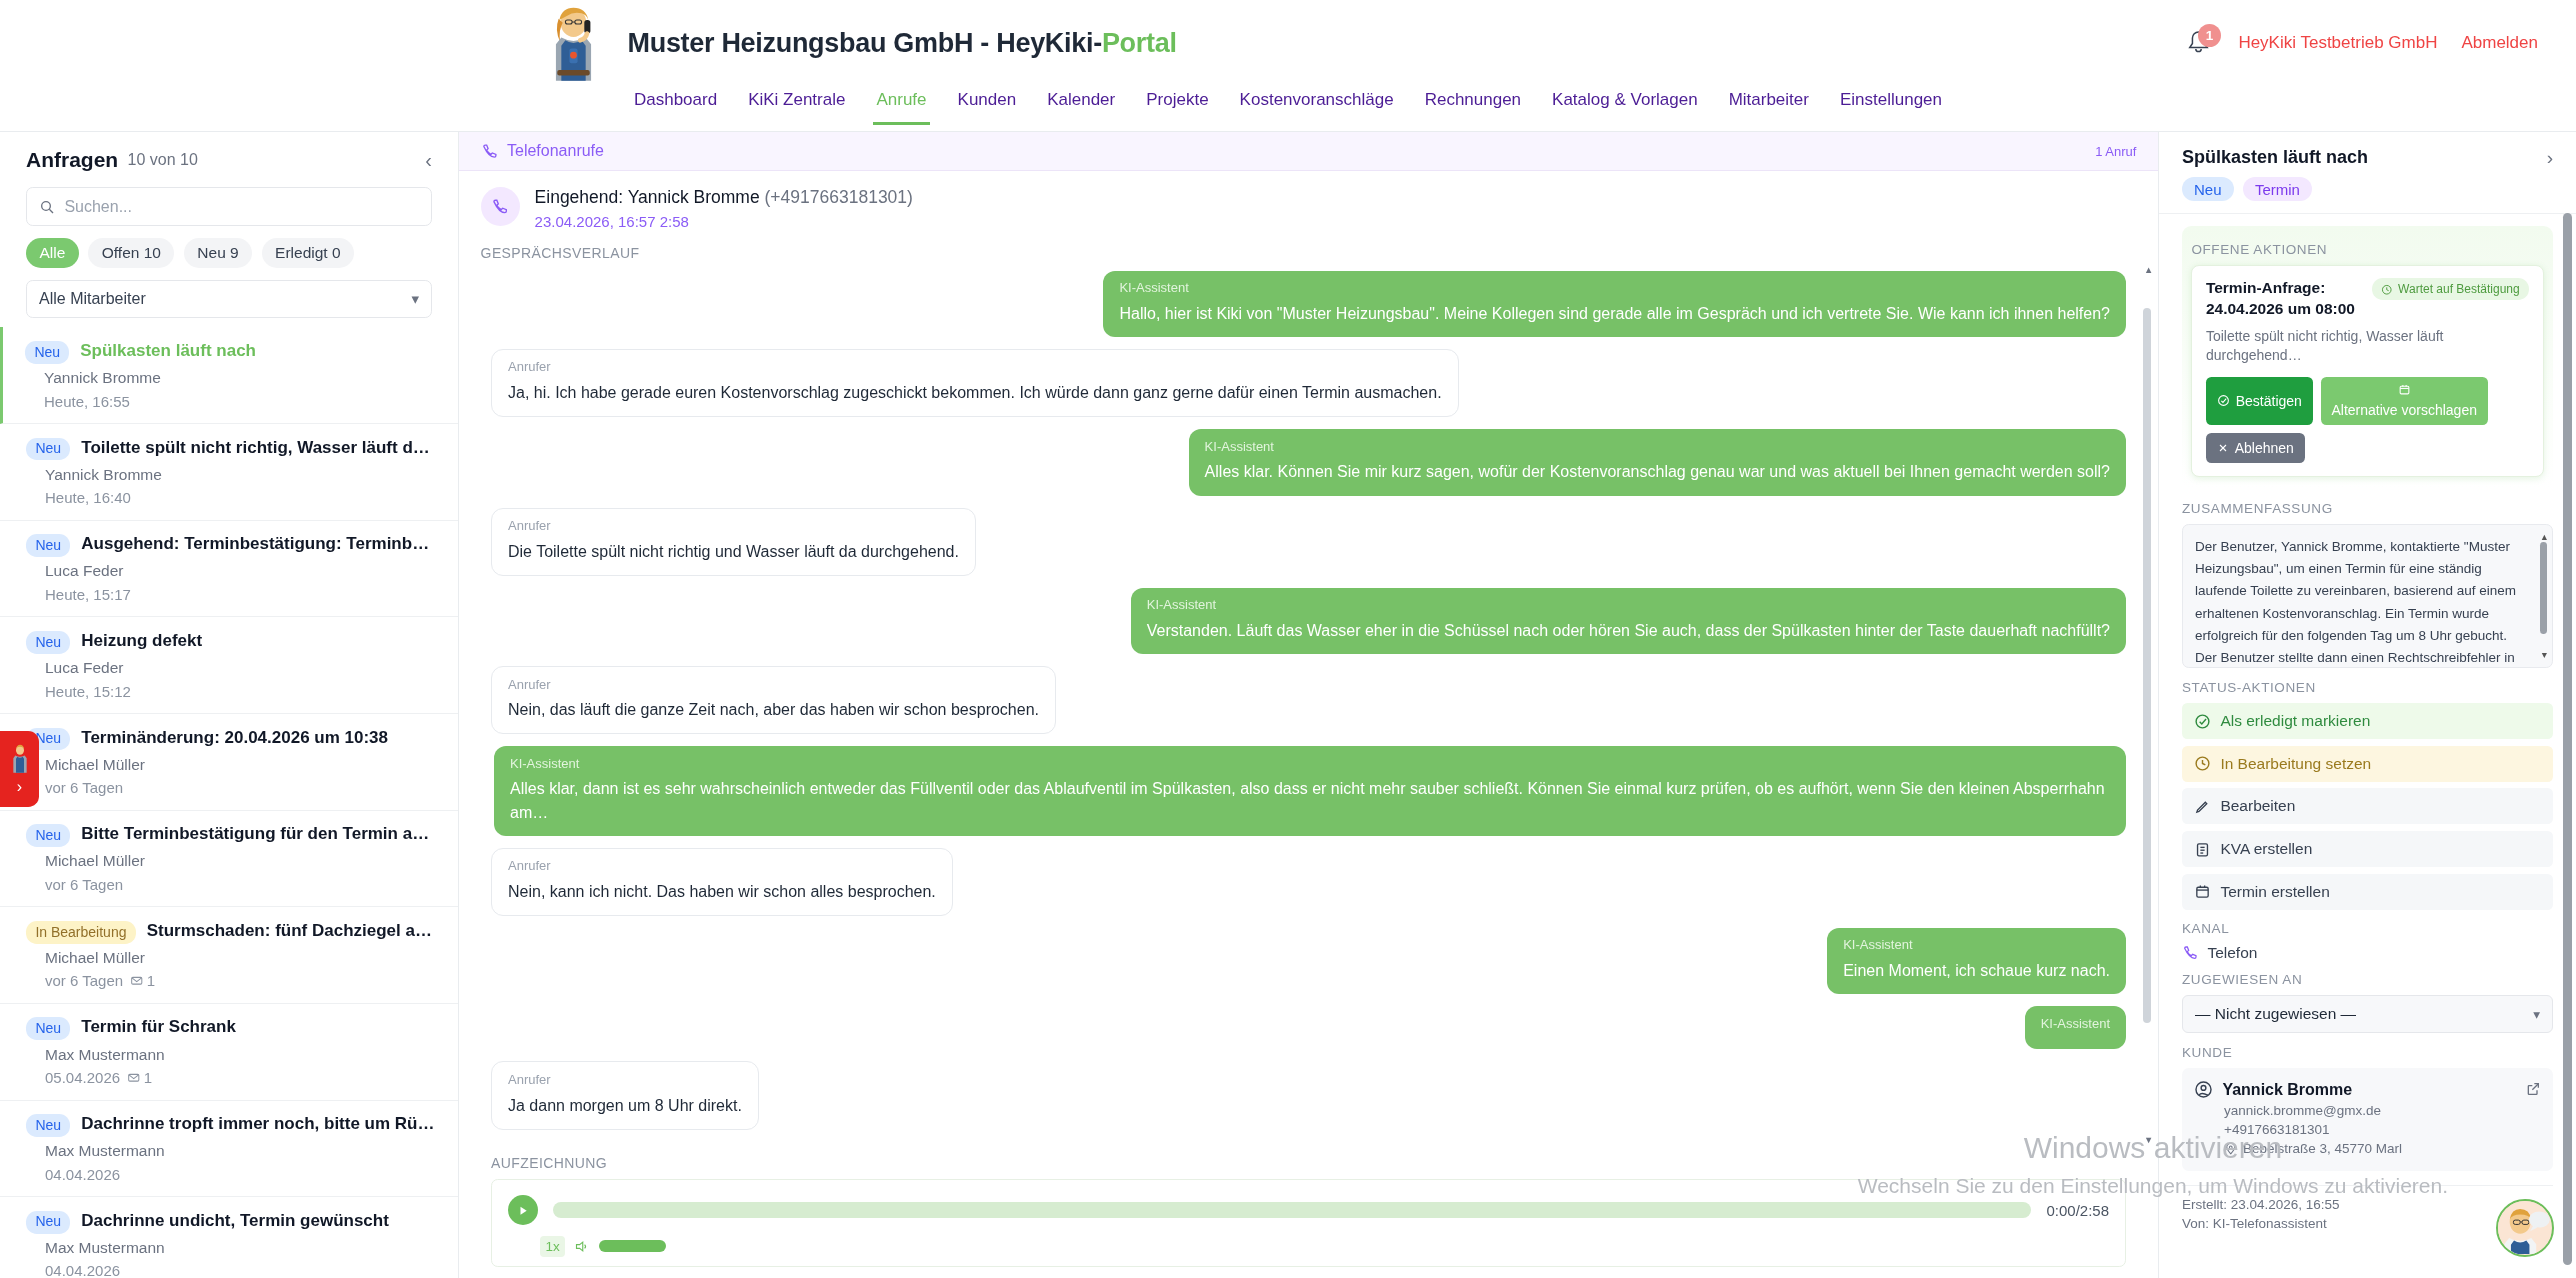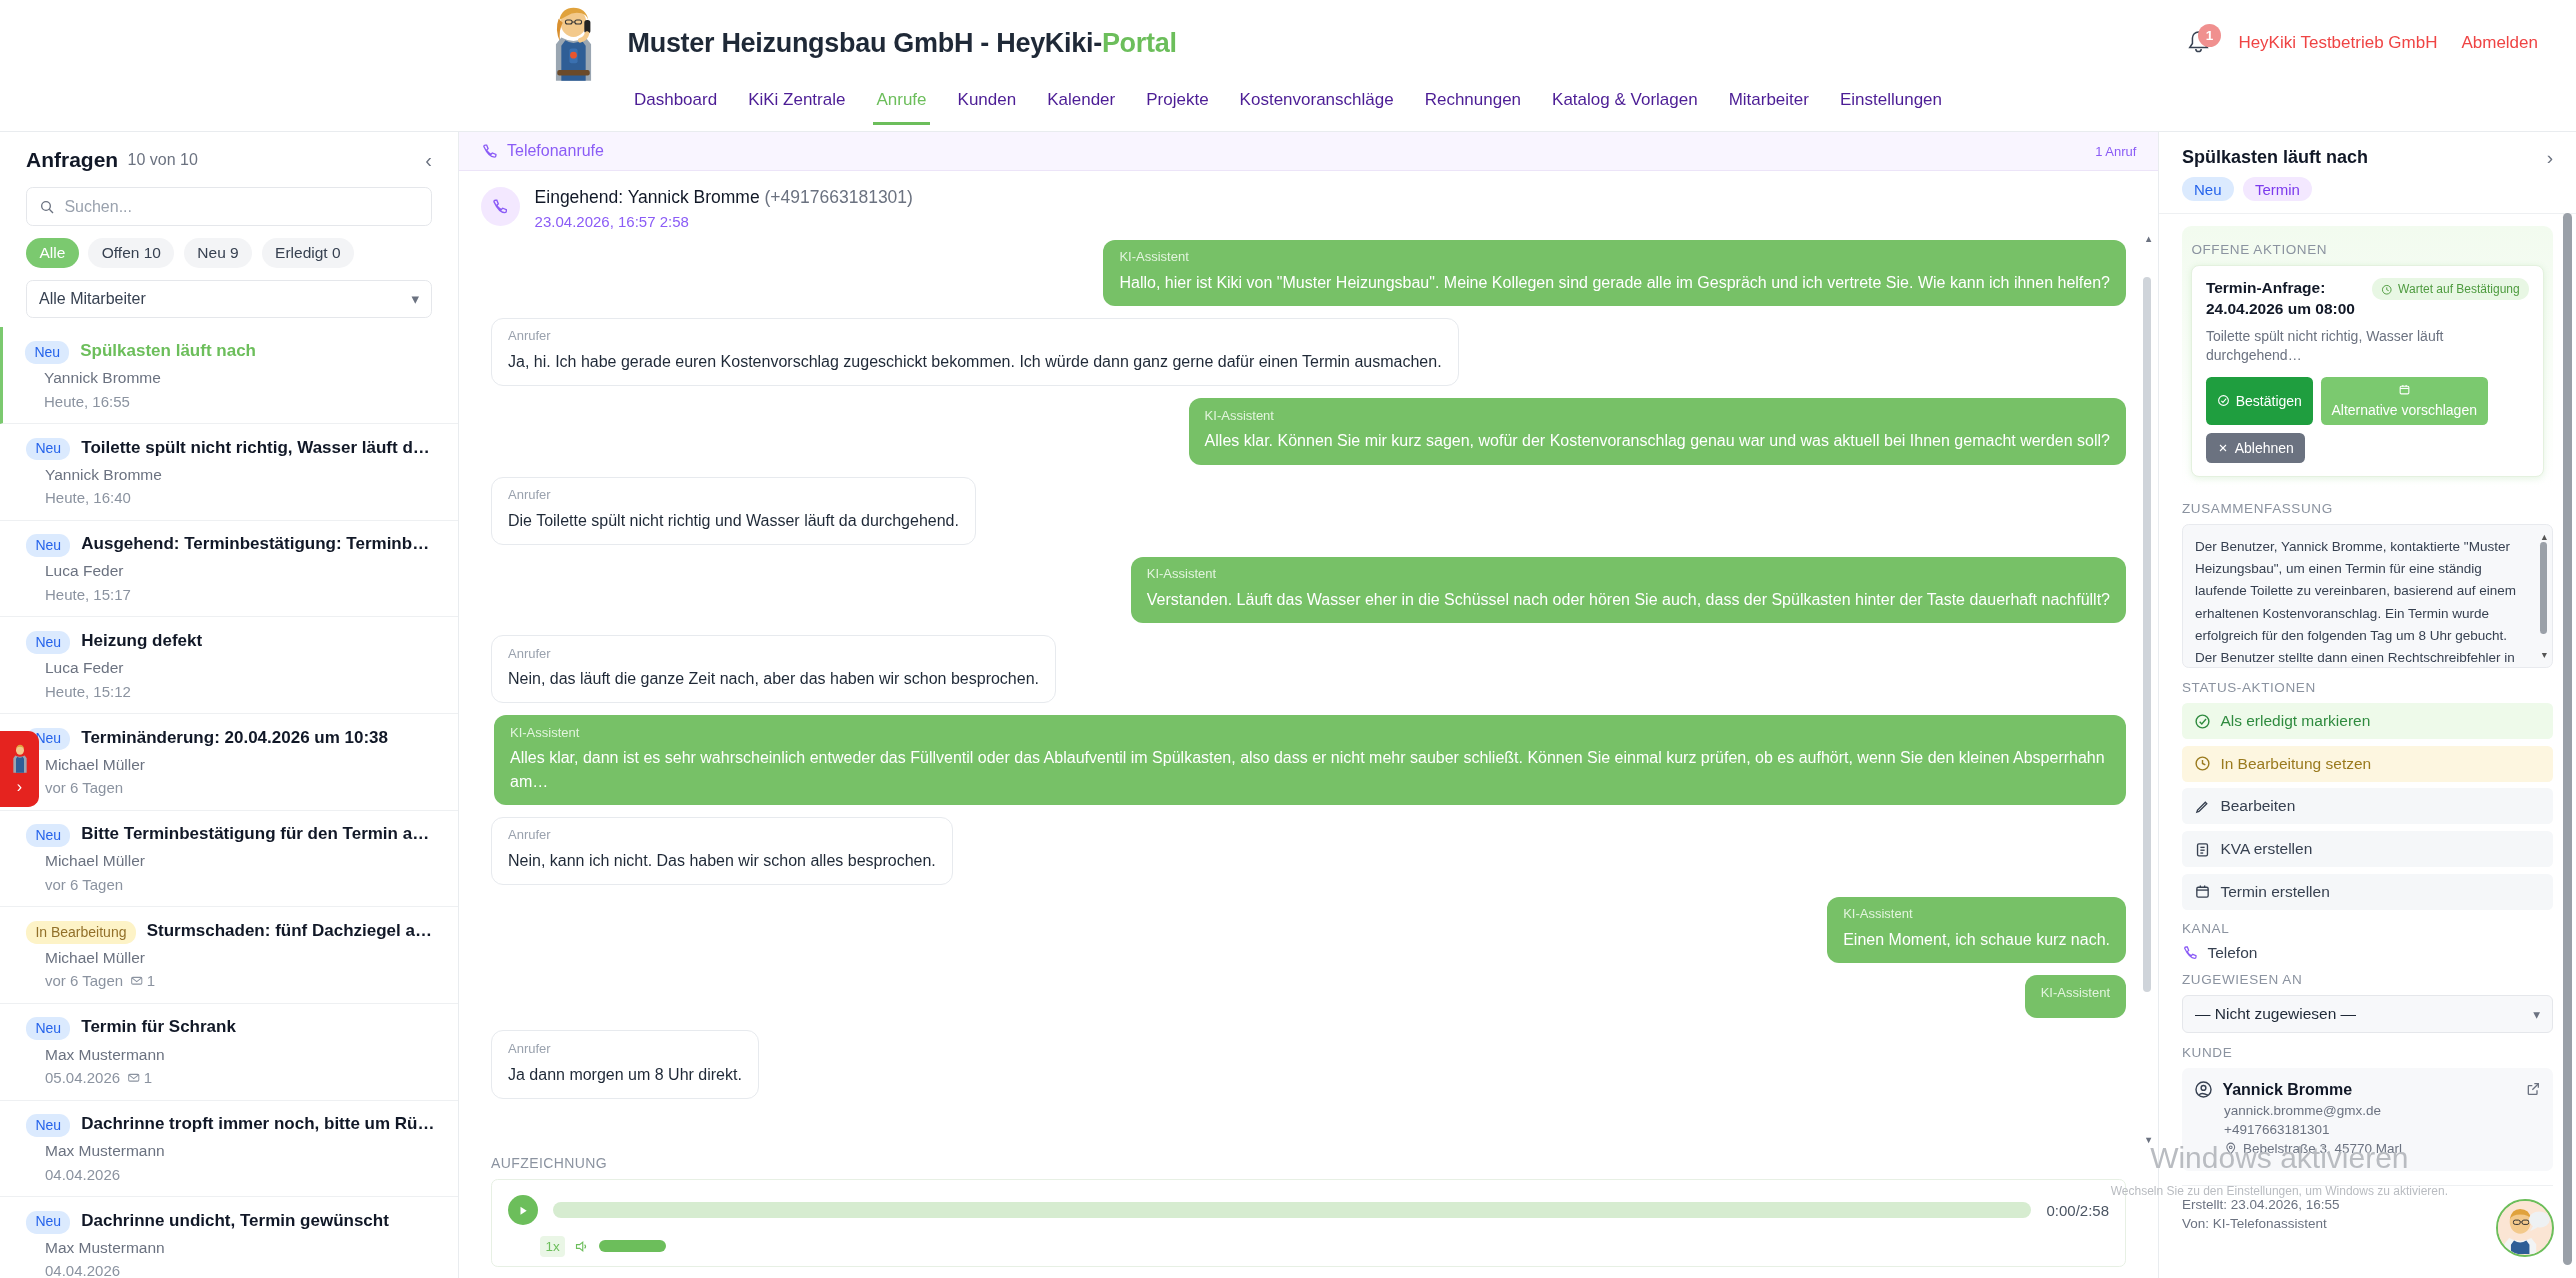--- a/index.html
+++ b/index.html
@@ -255,21 +255,21 @@
   .kunde-line.addr { display: flex; align-items: center; gap: 5.4px; }
   .rp-foot { border-top: 0.7px solid #eef0f2; margin-top: 13.5px; padding-top: 10.8px; }
   .rp-foot div { font-size: 13.5px; color: #6b7280; margin-bottom: 4px; }
 
   .rp-sb { position: absolute; right: 4px; top: 81px; width: 9.4px; height: 1092px; }
   .rp-sb .bar { position: absolute; top: 0; width: 9.4px; height: 1052px; background: #9aa0a8; border-radius: 4.7px; }
 
   
   .wm { position: absolute; right: 128px; bottom: 81px; text-align: center; color: #b9bcc1; pointer-events: none; z-index: 5; }
   .wm .l1 { font-size: 30px; }
-  .wm .l2 { font-size: 12px; margin-top: 9.4px; }
+  .wm .l2 { font-size: 21px; margin-top: 9.4px; }
 
   
   .fab {
     position: absolute; right: 21.6px; bottom: 21.6px;
     width: 58px; height: 58px; border-radius: 50%;
     border: 2.7px solid #6cbe5b; background: #fbe5d4; overflow: hidden;
     z-index: 40;
   }
 </style>
 </head>
@@ -493,20 +493,21 @@
           <svg viewBox="0 0 24 24" width="17.5" height="17.5">
             <path d="M4 5 q0 -2 2 -2 h2 l2 5 l-2 2 q2 4 6 6 l2 -2 l5 2 v2 q0 2 -2 2 q-8 0 -15 -15 Z" fill="none" stroke="#8b5cf6" stroke-width="1.9"></path>
           </svg>
         </div>
         <div>
           <div class="call-title"><span>Eingehend: Yannick Bromme</span> <span class="ph">(+4917663181301)</span></div>
           <div class="call-sub">23.04.2026, 16:57   2:58</div>
         </div>
       </div>
 
+      <div class="gv-label">GESPRÄCHSVERLAUF</div>
 
       <div class="thread">
         <div id="thread-inner">
             <div class="msg-row ai">
               <div class="bubble ai">
                 <div class="who">KI-Assistent</div>
                 <div class="txt">Hallo, hier ist Kiki von "Muster Heizungsbau". Meine Kollegen sind gerade alle im Gespräch und ich vertrete Sie. Wie kann ich ihnen helfen?</div>
               </div>
             </div>
             <div class="msg-row caller">

